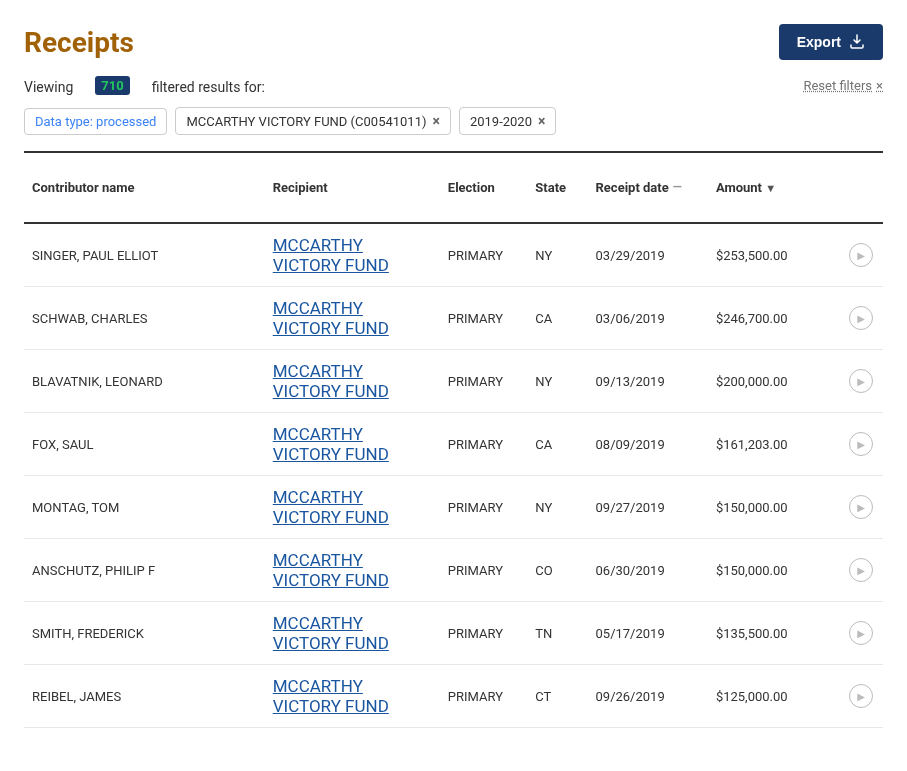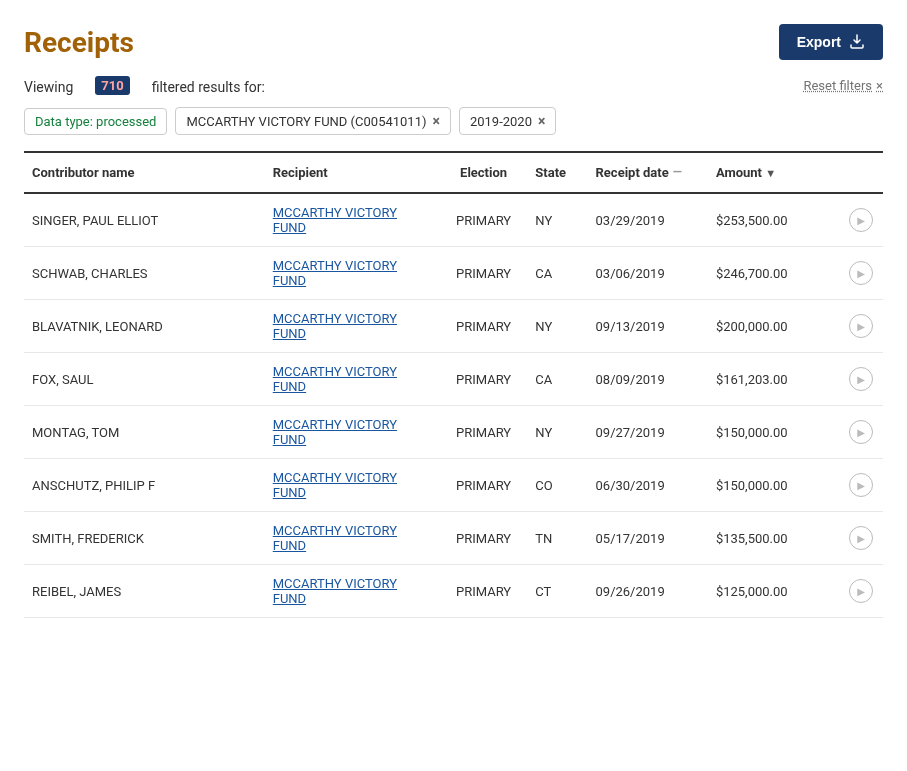--- a/index.html
+++ b/index.html
@@ -55,21 +55,21 @@
     .viewing-text {
       display: flex;
       align-items: flex-end;
       gap: 22px;
       font-size: 14px;
       color: #333;
     }
 
     .count-badge {
       background: #1a3a6b;
-      color: #fca5a5;
+      color: #22c55e;
       border-radius: 3px;
       padding: 2px 6px;
       font-size: 13px;
       font-weight: 700;
     }
 
     .reset-filters {
       font-size: 13px;
       color: #737373;
       text-decoration: underline dotted;
@@ -105,36 +105,36 @@
       font-size: 14px;
       font-weight: bold;
     }
 
     .chip-static {
       border: 1px solid #ccc;
       border-radius: 4px;
       padding: 5px 10px;
       font-size: 13px;
       background: #fff;
-      color: #15803d;
+      color: #3b82f6;
     }
 
     table {
       width: 100%;
       border-collapse: collapse;
     }
 
     thead tr {
       border-top: 2px solid #333;
       border-bottom: 2px solid #333;
     }
 
     th {
       text-align: left;
-      padding: 12px 8px;
+      padding: 27px 8px;
       font-size: 13px;
       font-weight: 700;
       color: #333;
       white-space: nowrap;
       margin-left: 16px;
     }
 
     th.sortable {
       cursor: pointer;
     }
@@ -144,26 +144,26 @@
       font-size: 13px;
       color: #333;
       vertical-align: middle;
       border-bottom: 1px solid #e8e8e8;
     }
 
     .recipient-link {
       color: #1a56a0;
       text-decoration: underline;
       cursor: pointer;
-      font-size: 13px;
+      font-size: 17px;
     }
 
     .col-contributor { width: 220px; }
     .col-recipient { width: 160px; }
-    .col-election { width: 80px; text-align: center; }
+    .col-election { width: 80px; }
     .col-state { width: 55px; }
     .col-date { width: 110px; }
     .col-amount { width: 120px; }
     .col-action { width: 36px; text-align: center; }
 
     .play-btn {
       display: inline-flex;
       align-items: center;
       justify-content: center;
       width: 24px;

